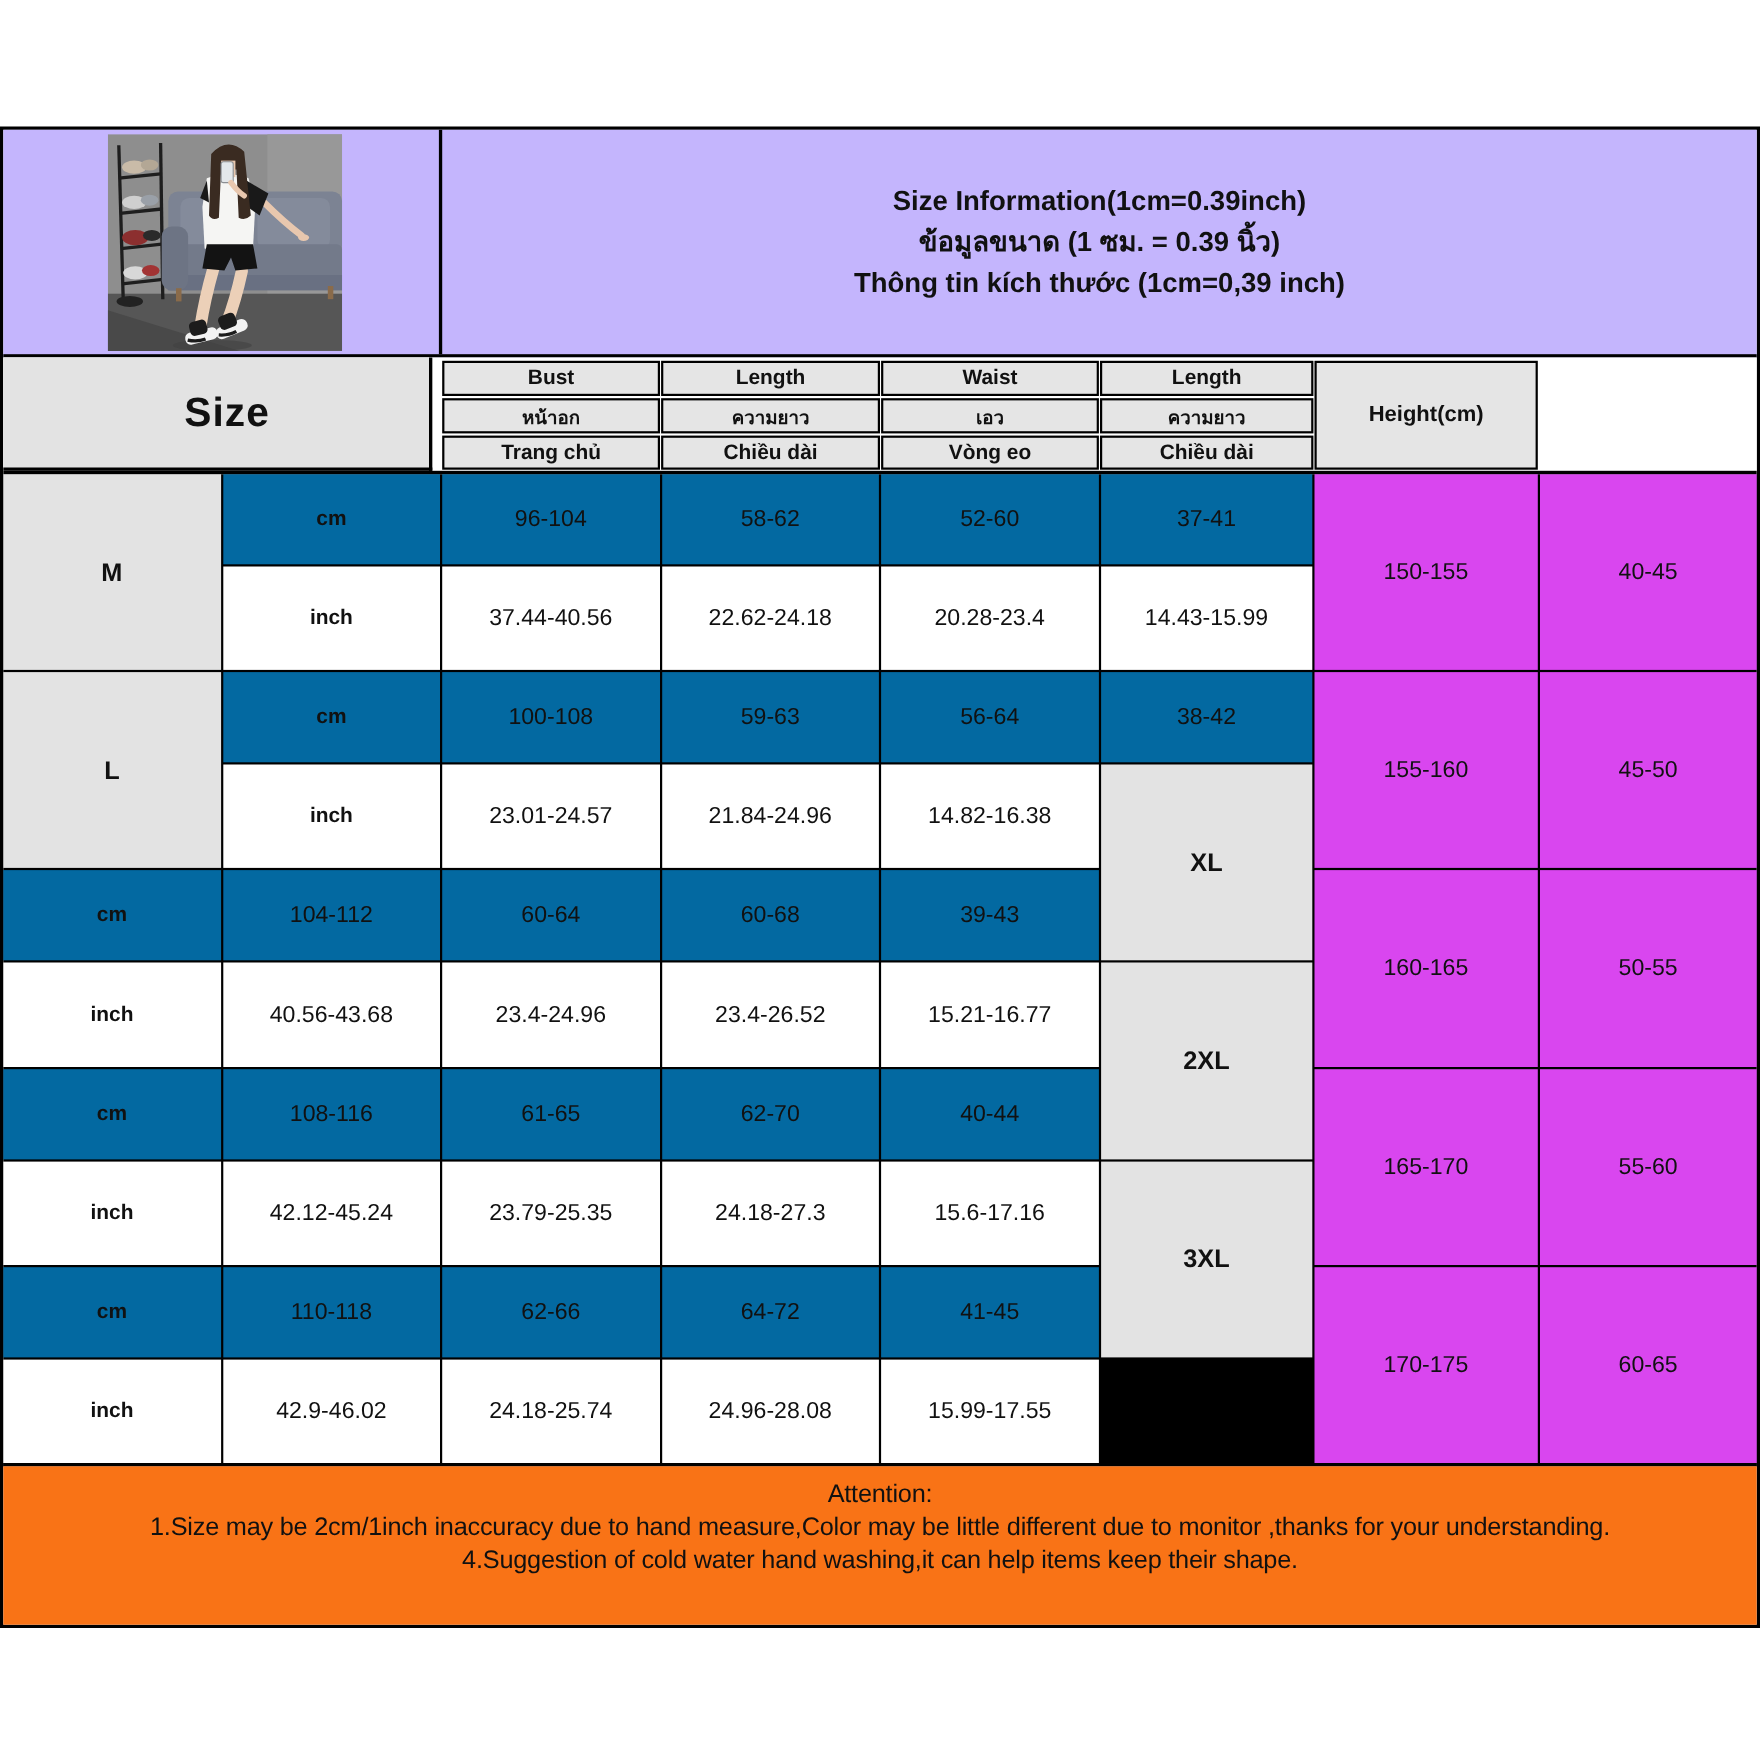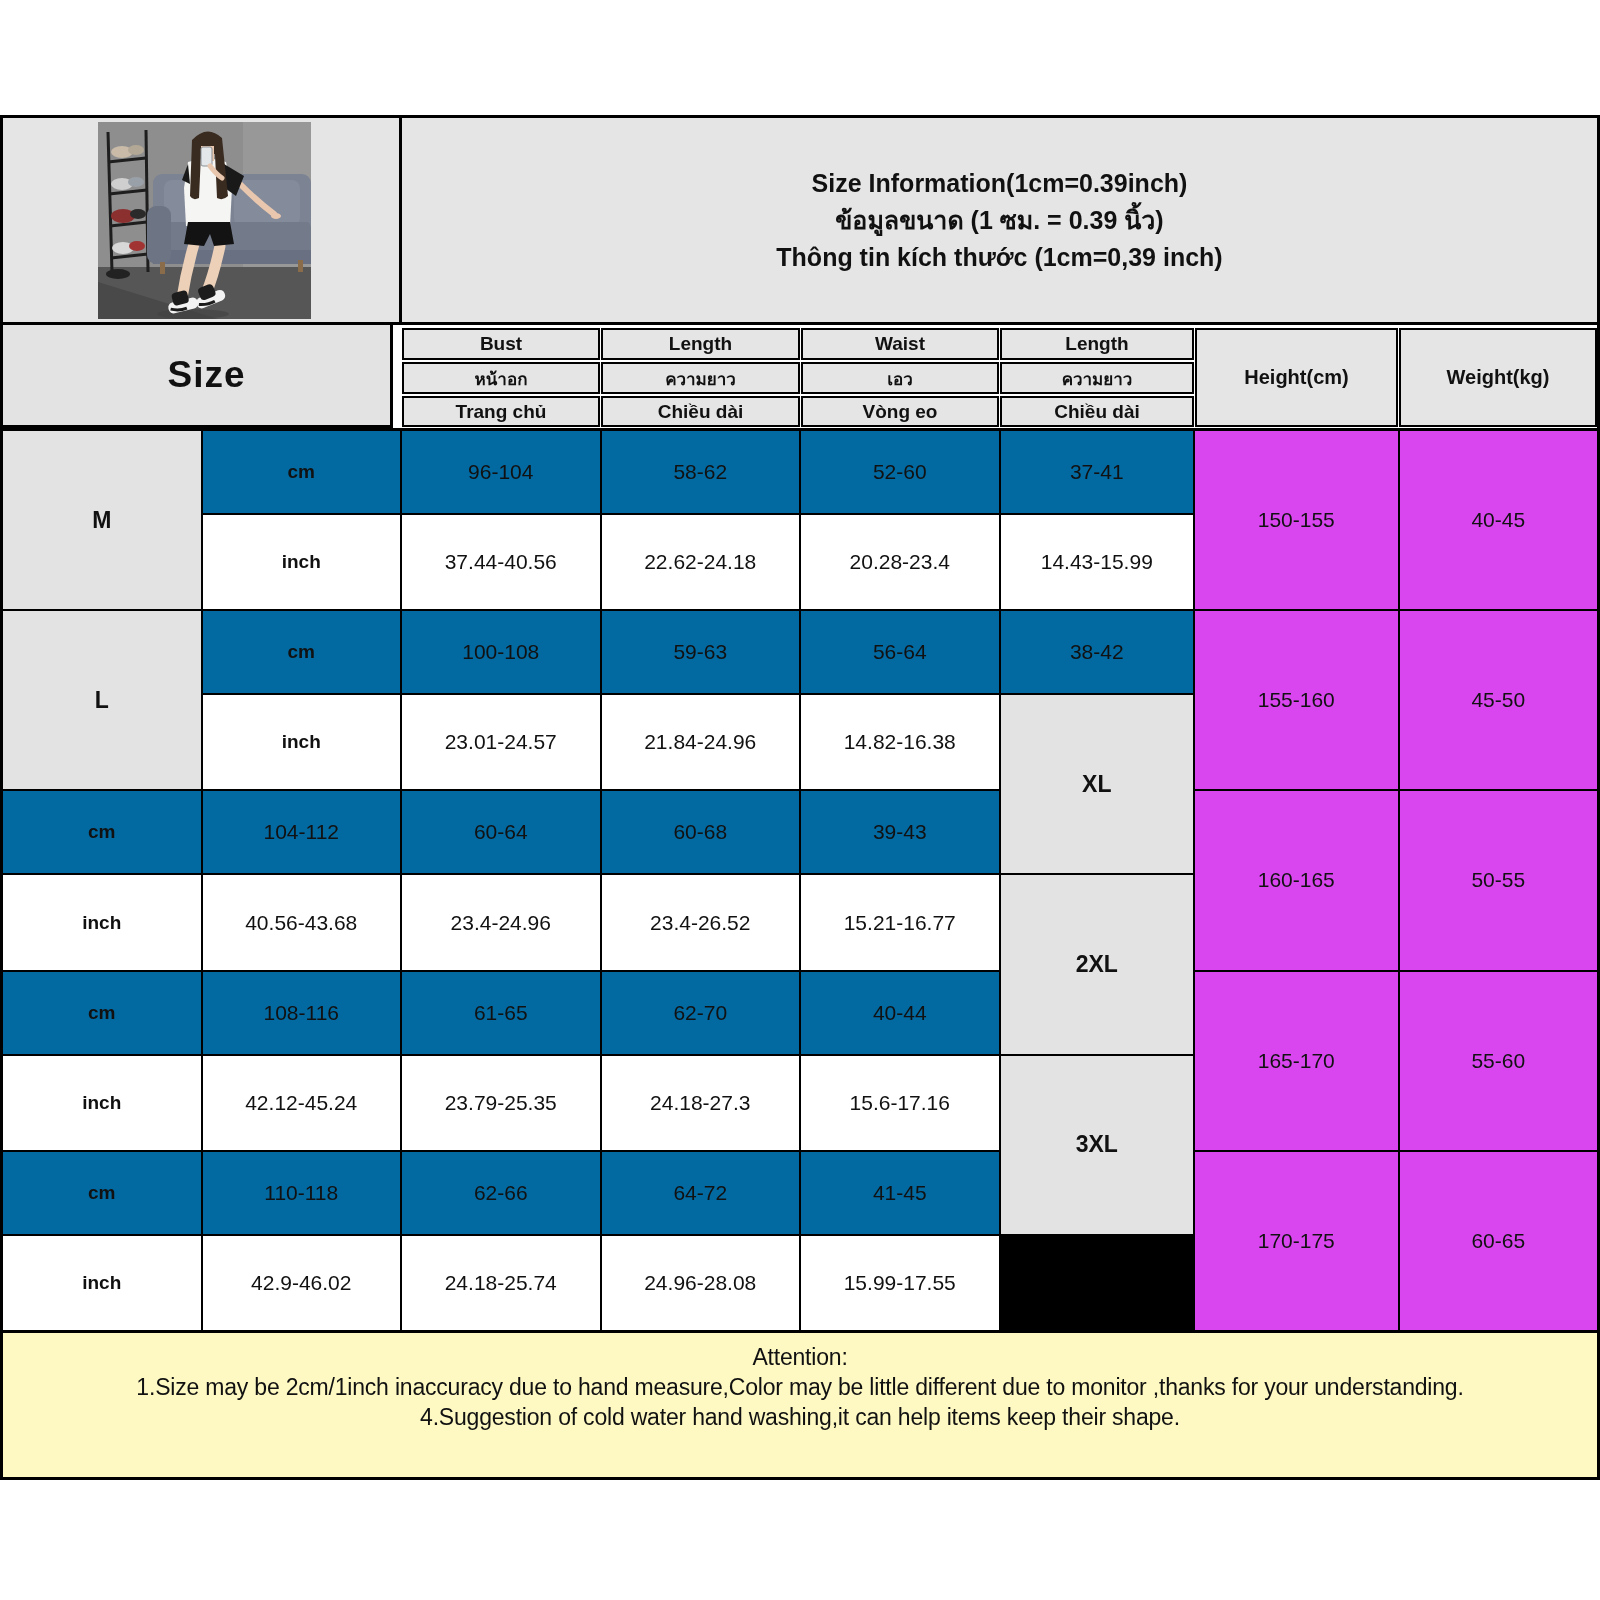--- a/index.html
+++ b/index.html
@@ -5,21 +5,21 @@
   html,body{margin:0;padding:0;background:#fff;}
   .page{
     position:relative;width:1600px;height:1600px;background:#ffffff;
     font-family:"Liberation Sans", sans-serif;color:#111;overflow:hidden;
   }
   .sheet{
     position:absolute;left:0;top:115px;width:1600px;height:1365px;
     border:3px solid #000;box-sizing:border-box;background:#fff;
   }
   
-  .top-band{display:flex;height:207px;box-sizing:border-box;border-bottom:3px solid #000;background:#e5e5e5;}
+  .top-band{display:flex;height:207px;box-sizing:border-box;border-bottom:3px solid #000;background:#c4b5fd;}
   .photo-cell{width:399px;box-sizing:border-box;border-right:3px solid #000;position:relative;flex:none;}
   .photo-frame{position:absolute;left:95px;top:4px;width:213px;height:197px;}
   .title-cell{flex:1;display:flex;flex-direction:column;align-items:center;justify-content:center;}
   .title-line{font-weight:bold;font-size:25px;line-height:37px;text-align:center;}
   
   .header-band{position:relative;height:106px;box-sizing:border-box;border-bottom:3px solid #000;background:#fff;}
   .size-cell{
     position:absolute;left:0;top:0;width:390px;height:103px;background:#e3e3e3;
     border-right:3px solid #000;border-bottom:3px solid #000;box-sizing:border-box;
     display:flex;align-items:center;justify-content:center;font-size:37px;font-weight:bold;letter-spacing:1px;padding-left:20px;
@@ -38,21 +38,21 @@
     grid-template-columns:200fr 200fr 200fr 200fr 200fr 195fr 205fr 200fr;
     grid-template-rows:repeat(5, 82fr 94fr);
     gap:2px;background:#000;
   }
   .c{background:#fff;display:flex;align-items:center;justify-content:center;font-size:21px;}
   .c.gray{background:#0369a1;}
   .c.label{background:#e3e3e3;font-weight:bold;font-size:23px;grid-row:span 2;}
   .c.unit{font-weight:bold;font-size:19px;}
   .c.hw{background:#d946ef;grid-row:span 2;}
   
-  .attention-band{height:144px;box-sizing:border-box;background:#fef9c3;display:flex;flex-direction:column;align-items:center;padding-top:9px;}
+  .attention-band{height:144px;box-sizing:border-box;background:#f97316;display:flex;flex-direction:column;align-items:center;padding-top:9px;}
   .attn{font-size:23px;line-height:30px;text-align:center;letter-spacing:-0.2px;}
 </style>
 </head>
 <body>
 
 <div class="page">
   <div class="sheet">
 
     <div class="top-band">
       <div class="photo-cell">
@@ -139,21 +139,20 @@
 
       <div class="hbox hc2 hr0">Waist</div>
       <div class="hbox hc2 hr1">เอว</div>
       <div class="hbox hc2 hr2">Vòng eo</div>
 
       <div class="hbox hc3 hr0">Length</div>
       <div class="hbox hc3 hr1">ความยาว</div>
       <div class="hbox hc3 hr2">Chiều dài</div>
 
       <div class="hbox hw-box hbx-height">Height(cm)</div>
-      <div class="hbox hw-box hbx-weight">Weight(kg)</div>
     </div>
 
     <div class="body-grid">
 
       <div class="c label">M</div>
       <div class="c unit gray">cm</div>
       <div class="c gray">96-104</div>
       <div class="c gray">58-62</div>
       <div class="c gray">52-60</div>
       <div class="c gray">37-41</div>

